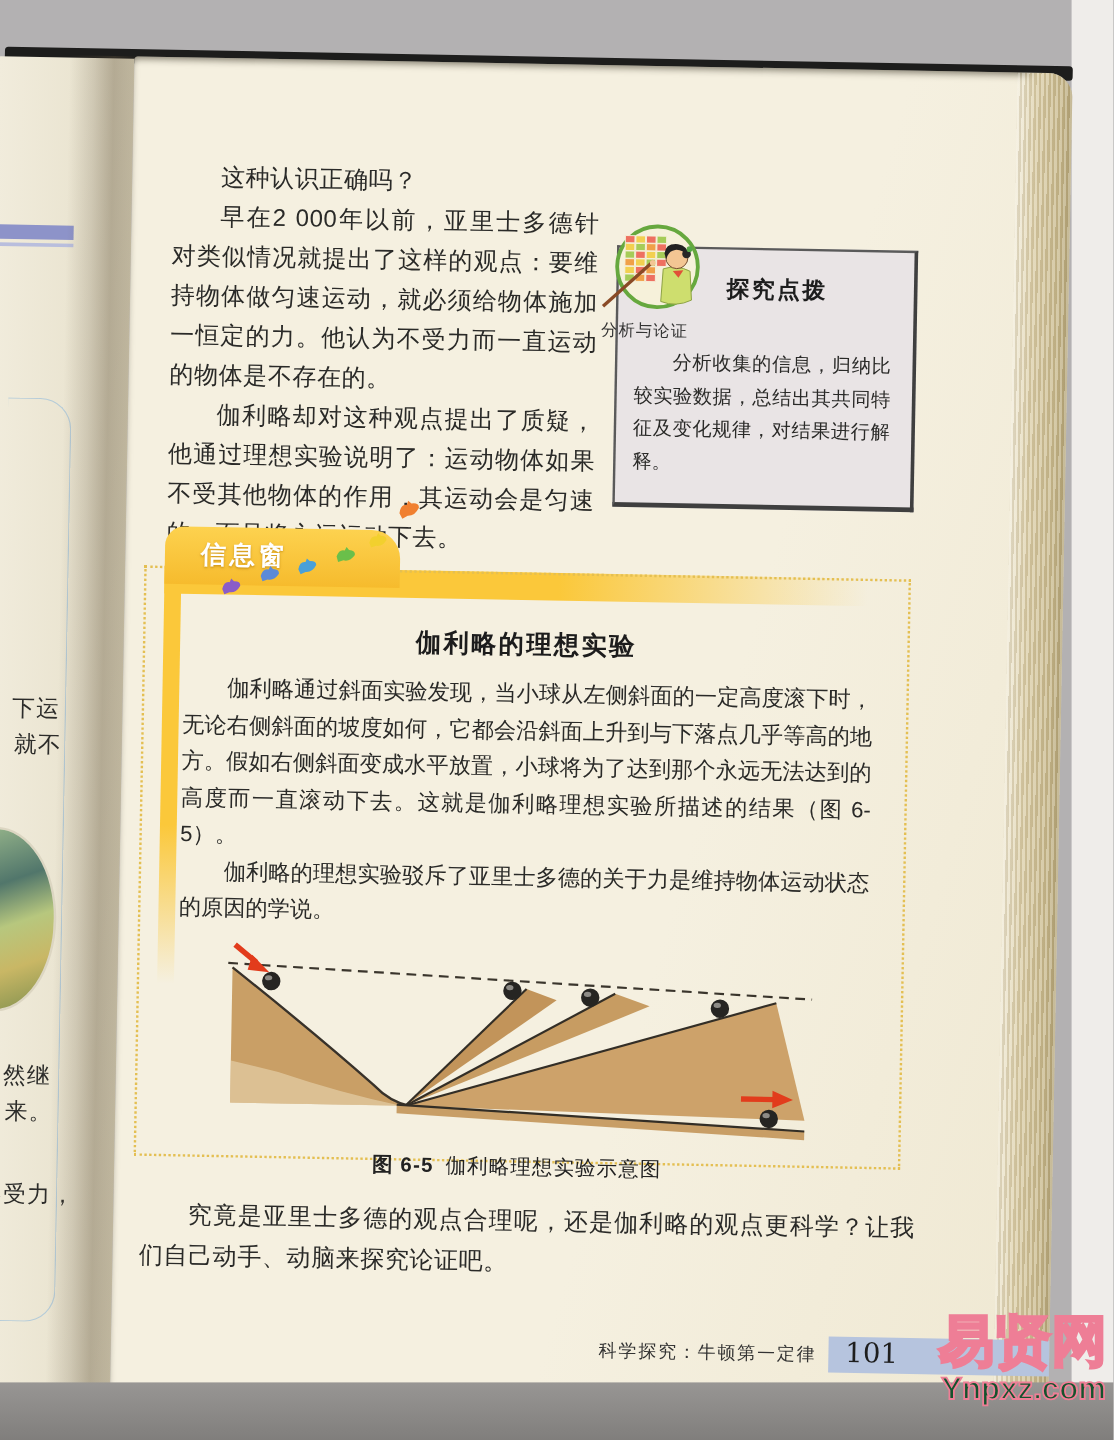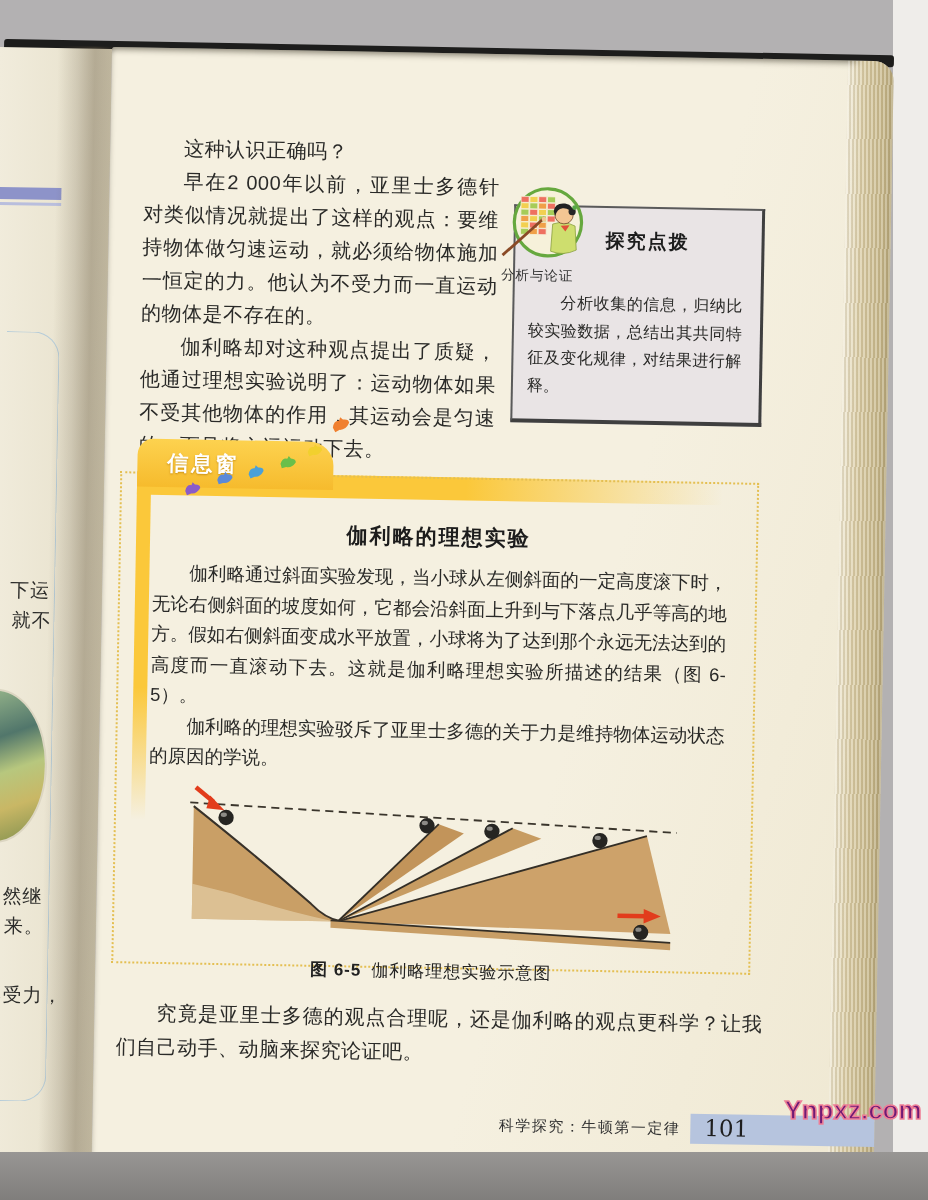--- a/index.html
+++ b/index.html
@@ -63,21 +63,21 @@
   .bird{position:absolute;z-index:3;}
   
   .closing{left:22px;top:948px;width:646px;font-size:20px;line-height:34px;text-indent:2em;
     text-align:justify;color:#2a2a28;letter-spacing:.5px;}
   .footer-bar{left:598px;top:1056px;width:184px;height:30px;background:#b6c4de;}
   .footer-label{left:320px;top:1062px;width:268px;text-align:right;font-size:15px;color:#333;letter-spacing:1.5px;}
   .footer-num{left:612px;top:1057px;font-family:"DejaVu Serif",serif;font-size:23px;color:#1e1e1e;}
   
   .watermark{left:778px;top:1094px;width:150px;z-index:60;text-align:center;line-height:1.02;}
   .wm1{font-size:46px;font-weight:700;color:#f9c6d1;-webkit-text-stroke:2.5px #ee7e96;letter-spacing:1px;}
-  .wm2{font-size:26px;font-weight:700;color:#701a75;-webkit-text-stroke:1.5px #ee7e96;margin-top:3px;}
+  .wm2{font-size:26px;font-weight:700;color:#14532d;-webkit-text-stroke:1.5px #ee7e96;margin-top:3px;}
 </style>
 </head>
 <body>
 
 <div class="abs scan-right"></div>
 
 <div class="abs" id="book">
   <div class="abs book-edge"></div>
 
   <div class="abs left-page">
@@ -234,14 +234,15 @@
     <div class="abs footer-label">科学探究：牛顿第一定律</div>
     <div class="abs footer-num">101</div>
   </div>
 
   <div class="abs gutter"></div>
 </div>
 
 <div class="abs scan-bottom"></div>
 
 <div class="abs watermark">
+  <div class="wm1">易贤网</div>
   <div class="wm2">Ynpxz.com</div>
 </div>
 
 </body></html>

